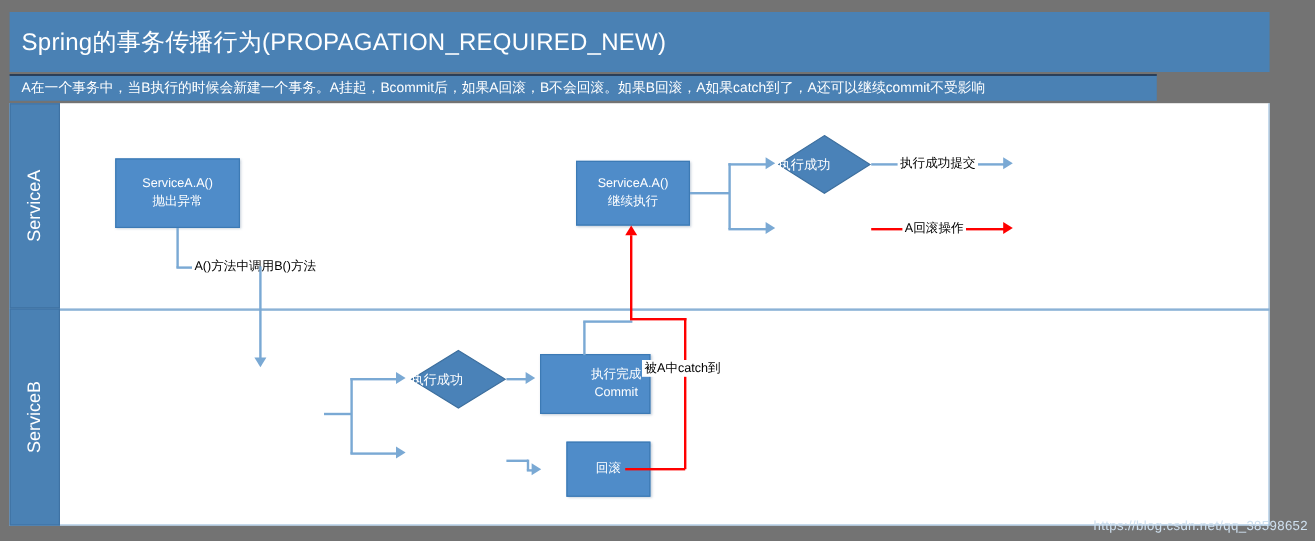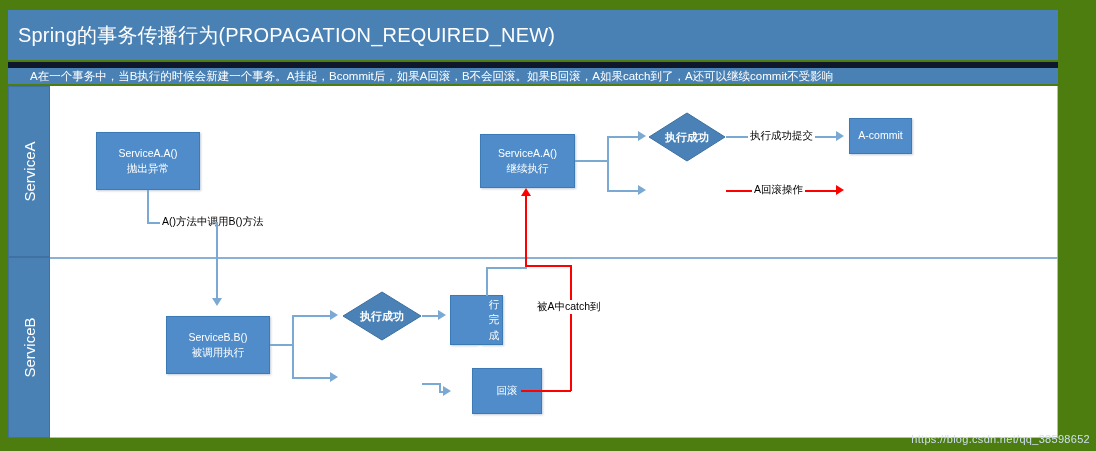--- a/index.html
+++ b/index.html
@@ -1,28 +1,28 @@
 <!DOCTYPE html>
 <html><head>
 <meta charset="utf-8">
 <style>
   html,body{margin:0;padding:0;background:#ffffff;}
   body{width:1096px;height:451px;overflow:hidden;
        font-family:"Liberation Sans","DejaVu Sans",sans-serif;}
 
-  #canvas{position:relative;width:1096px;height:451px;background:#4d7c0f;}
+  #canvas{position:relative;width:1096px;height:451px;background:#737373;}
 
   
   .hdr-title{position:absolute;left:8px;top:10px;width:1050px;height:50px;
       background:#4a81b4;color:#ffffff;font-size:20px;letter-spacing:.2px;
       display:flex;align-items:center;padding-left:10px;box-sizing:border-box;}
-  .hdr-sub{position:absolute;left:8px;top:62px;width:1050px;height:22px;
+  .hdr-sub{position:absolute;left:8px;top:62px;width:956px;height:22px;
       background:#4a81b4;color:#ffffff;font-size:11.5px;
-      display:flex;align-items:center;padding-left:22px;box-sizing:border-box;
-      border-top:6px solid #0f172a;}
+      display:flex;align-items:center;padding-left:10px;box-sizing:border-box;
+      border-top:1px solid #0f172a;}
 
   
   .lane-frame{position:absolute;left:8px;top:86px;width:1050px;height:352px;
       border:1px solid #9fc0de;border-top:none;box-sizing:border-box;background:#fff;}
   .lane-divider{position:absolute;left:8px;top:257px;width:1050px;height:0;
       border-top:2px solid #8bb2d6;}
   .lane-label{position:absolute;left:8px;width:42px;background:#4a81b4;
       border:1px solid #3f72a3;box-sizing:border-box;color:#ffffff;font-size:15px;}
   .lane-label span{display:block;white-space:nowrap;
       transform:rotate(-90deg);transform-origin:center center;}
@@ -35,21 +35,21 @@
   .node{position:absolute;background:#4f8cc9;color:#ffffff;
       border:1px solid #3c7ab5;box-sizing:border-box;
       display:flex;flex-direction:column;align-items:center;justify-content:center;
       font-size:10.5px;line-height:1.45;text-align:center;
       box-shadow:1px 1px 2px rgba(80,110,140,.35);}
   .node.red-text{color:#ff0000;font-weight:bold;font-size:11px;}
 
   .diamond{position:absolute;}
   .diamond svg{position:absolute;left:0;top:0;}
   .diamond .dlabel{position:absolute;inset:0;display:flex;align-items:center;
-      justify-content:center;color:#ffffff;font-size:11px;white-space:nowrap;font-weight:bold;}
+      justify-content:flex-start;color:#ffffff;font-size:11px;white-space:nowrap;}
 
   
   .edge{position:absolute;background:#7aa9d4;}
   .edge.red{background:#ff0000;}
   .eh{height:1.6px;}
   .ev{width:1.6px;}
   .edge.red.eh{height:1.8px;}
   .edge.red.ev{width:1.8px;}
 
   .arrow{position:absolute;width:0;height:0;}
@@ -121,33 +121,26 @@
     <div class="dlabel">
         <span>执行成功</span>
       </div>
   </div>
 
 
   <div class="edge eh" style="left:726px;top:136px;width:113px;"></div>
   <div class="elabel" style="left:748px;top:129px;">执行成功提交</div>
   <div class="arrow right" style="left:836px;top:131px;"></div>
 
-  <div class="node" style="left:849px;top:118px;width:63px;height:36px;">
-    <div>A-commit</div>
-  </div>
 
   <div class="edge red eh" style="left:726px;top:190px;width:113px;"></div>
   <div class="elabel red-lbl" style="left:752px;top:183px;">A回滚操作</div>
   <div class="arrow right red" style="left:836px;top:185px;"></div>
 
 
-  <div class="node" style="left:166px;top:316px;width:104px;height:58px;">
-    <div>ServiceB.B()</div>
-    <div>被调用执行</div>
-  </div>
 
   <div class="edge eh" style="left:270px;top:344px;width:23px;"></div>
   <div class="edge ev" style="left:292px;top:315px;height:63px;"></div>
   <div class="edge eh" style="left:292px;top:315px;width:40px;"></div>
   <div class="arrow right" style="left:330px;top:310px;"></div>
   <div class="edge eh" style="left:292px;top:377px;width:40px;"></div>
   <div class="arrow right" style="left:330px;top:372px;"></div>
 
   <div class="diamond" style="left:342px;top:291px;width:80px;height:50px;">
     <svg width="80" height="50" viewBox="0 0 80 50">
@@ -155,21 +148,21 @@
     </svg>
     <div class="dlabel">
         <span>执行成功</span>
       </div>
   </div>
 
 
   <div class="edge eh" style="left:422px;top:315px;width:18px;"></div>
   <div class="arrow right" style="left:438px;top:310px;"></div>
 
-  <div class="node" style="left:450px;top:295px;width:53px;height:50px;padding-left:35px;">
+  <div class="node" style="left:450px;top:295px;width:92px;height:50px;padding-left:35px;">
     <div>执行完成</div>
     <div>Commit</div>
   </div>
 
   <div class="edge eh" style="left:422px;top:383px;width:18px;"></div>
   <div class="edge ev" style="left:439px;top:383px;height:9px;"></div>
   <div class="edge eh" style="left:439px;top:391px;width:8px;"></div>
   <div class="arrow right" style="left:443px;top:386px;"></div>
 
   <div class="node" style="left:472px;top:368px;width:70px;height:46px;">

